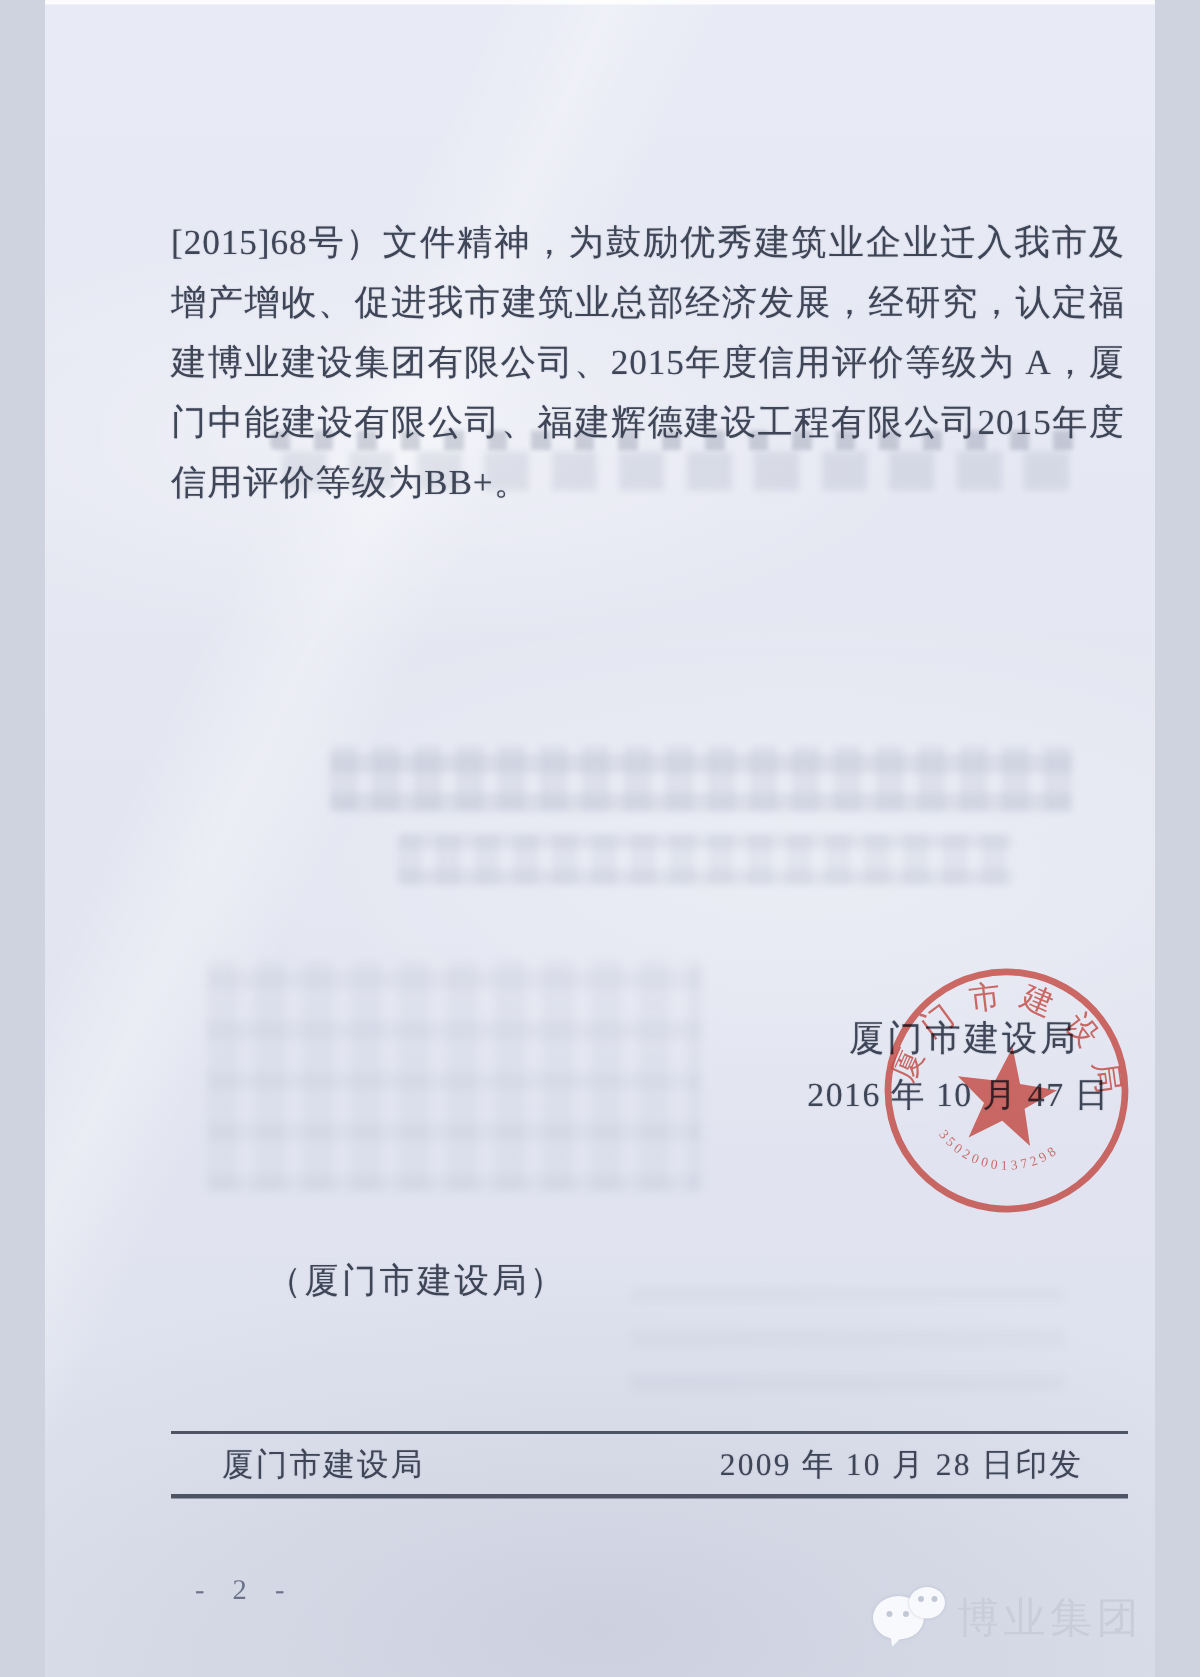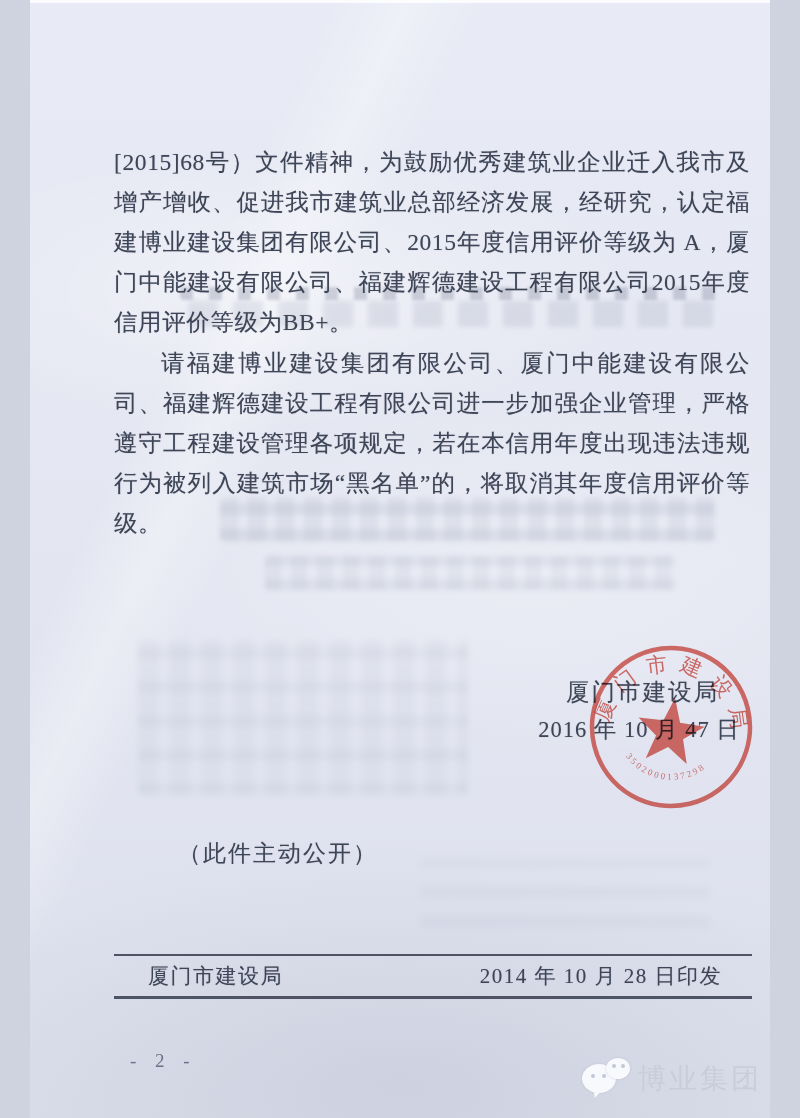--- a/index.html
+++ b/index.html
@@ -111,46 +111,45 @@
   <div class="texture"></div>
 
   <div class="bleed b1"></div>
   <div class="bleed b2"></div>
   <div class="bleed b3"></div>
   <div class="bleed b4"></div>
   <div class="bleed b5"></div>
   <div class="bleed b6"></div>
 
   <p class="body p1">[2015]68号）文件精神，为鼓励优秀建筑业企业迁入我市及增产增收、促进我市建筑业总部经济发展，经研究，认定福建博业建设集团有限公司、2015年度信用评价等级为 A，厦门中能建设有限公司、福建辉德建设工程有限公司2015年度信用评价等级为BB+。</p>
-  <p class="body p2">请福建博业建设集团有限公司、厦门中能建设有限公司、福建辉德建设工程有限公司进一步加强企业管理，严格遵守工程建设管理各项规定，若在本信用年度出现违法违规行为被列入建筑市场“黑名单”的，将取消其年度信用评价等级。</p>
 
   <div class="sig-agency">厦门市建设局</div>
   <div class="sig-date">2016 年 10 月 47 日</div>
 
   <svg class="seal" viewBox="0 0 180 180" xmlns="http://www.w3.org/2000/svg">
     <defs>
       <path id="arcTop" d="M 28,96 A 62 62 0 0 1 152,96" fill="none"></path>
       <path id="arcBottom" d="M 40,112 A 56 56 0 0 0 140,112" fill="none"></path>
     </defs>
     <circle cx="90" cy="90" r="79" fill="none" stroke="#d8453a" stroke-width="4.5" opacity="0.85"></circle>
     <polygon fill="#d8453a" opacity="0.85" transform="translate(90,96) scale(1.1)" points="0,-32 7.6,-10.5 30.4,-9.9 12.4,4.0 18.8,25.9 0,13 -18.8,25.9 -12.4,4.0 -30.4,-9.9 -7.6,-10.5"></polygon>
     <text font-size="21" fill="#d8453a" letter-spacing="11" opacity="0.85" text-anchor="middle">
       <textPath href="#arcTop" startOffset="50%">厦门市建设局</textPath>
     </text>
     <text font-size="9" fill="#d8453a" letter-spacing="2.5" opacity="0.8" text-anchor="middle">
       <textPath href="#arcBottom" startOffset="50%">3502000137298</textPath>
     </text>
   </svg>
 
-  <div class="disclosure">（此件主动公开）</div>
+  <div class="disclosure">（厦门市建设局）</div>
 
   <div class="rule rule-top"></div>
   <div class="footer-row">
     <span class="fi">厦门市建设局</span>
-    <span class="fd">2014 年 10 月 28 日印发</span>
+    <span class="fd">2009 年 10 月 28 日印发</span>
   </div>
   <div class="rule rule-bottom"></div>
 
   <div class="page-number">- 2 -</div>
 
   <div class="watermark">
     <div class="wx">
       <span class="bub-big"></span>
       <span class="bub-small"></span>
       <span class="tail"></span>

